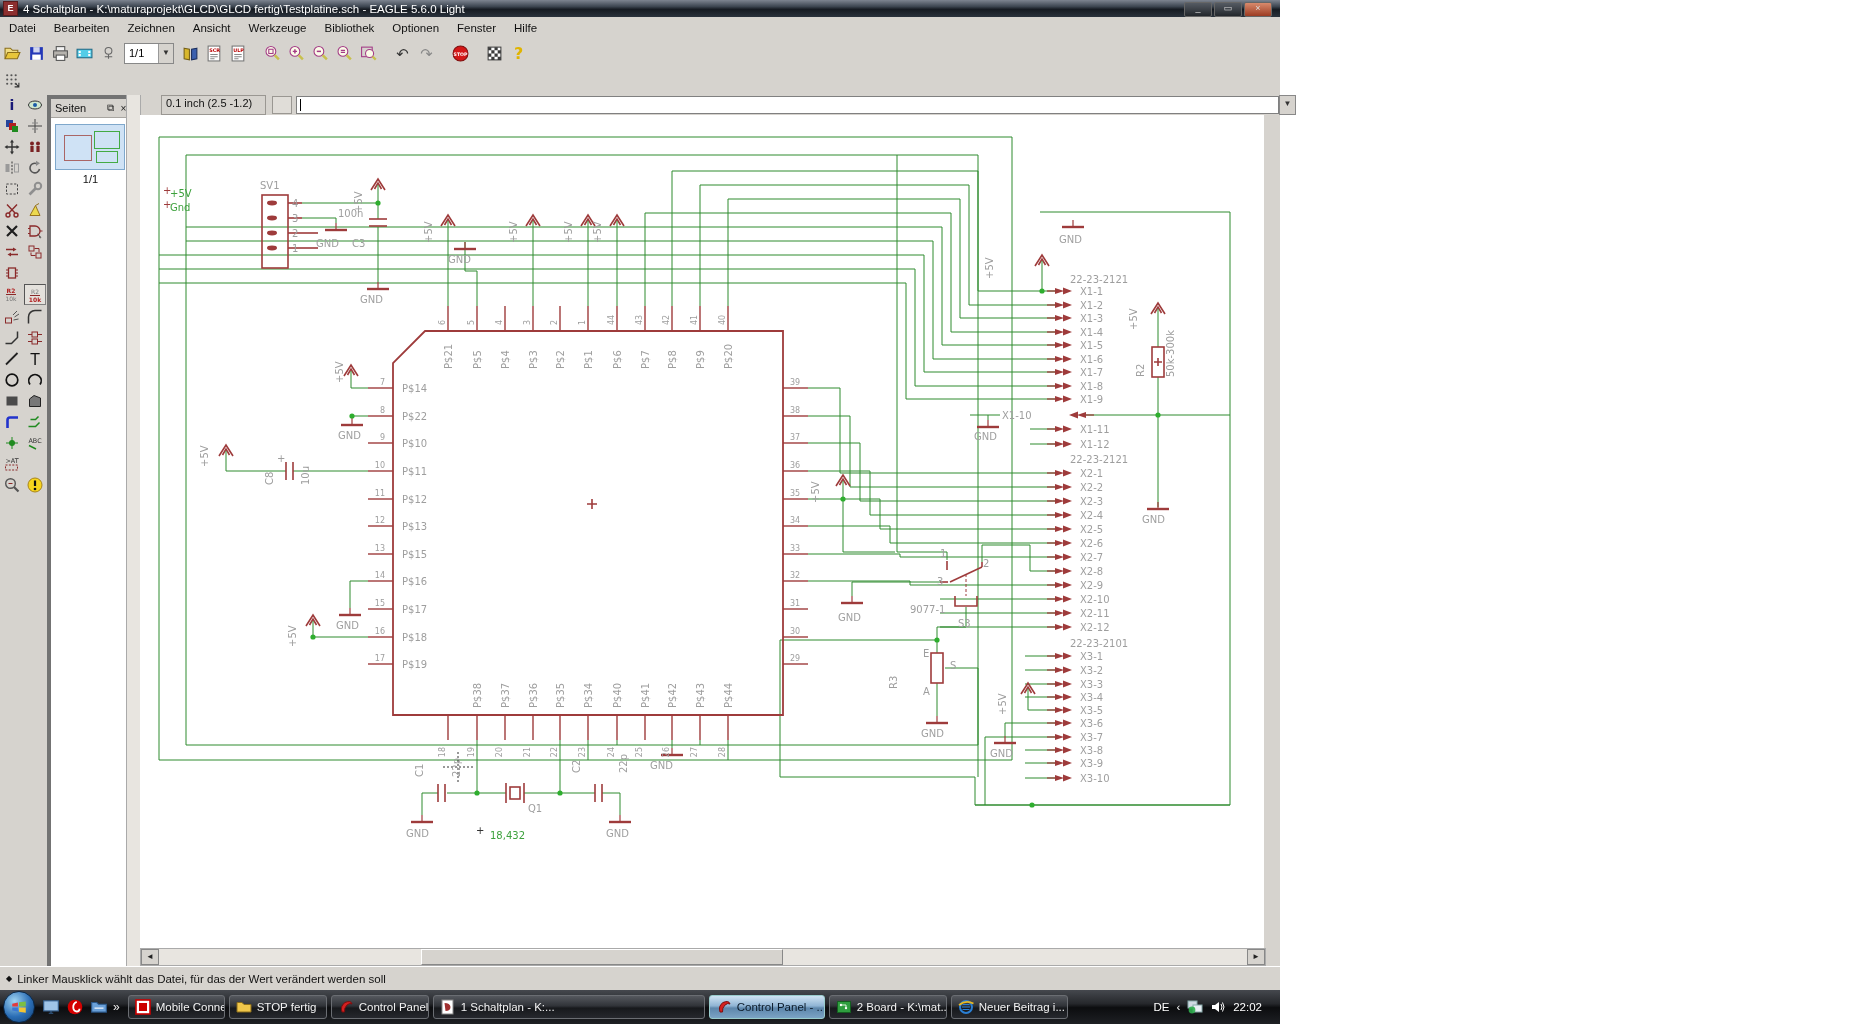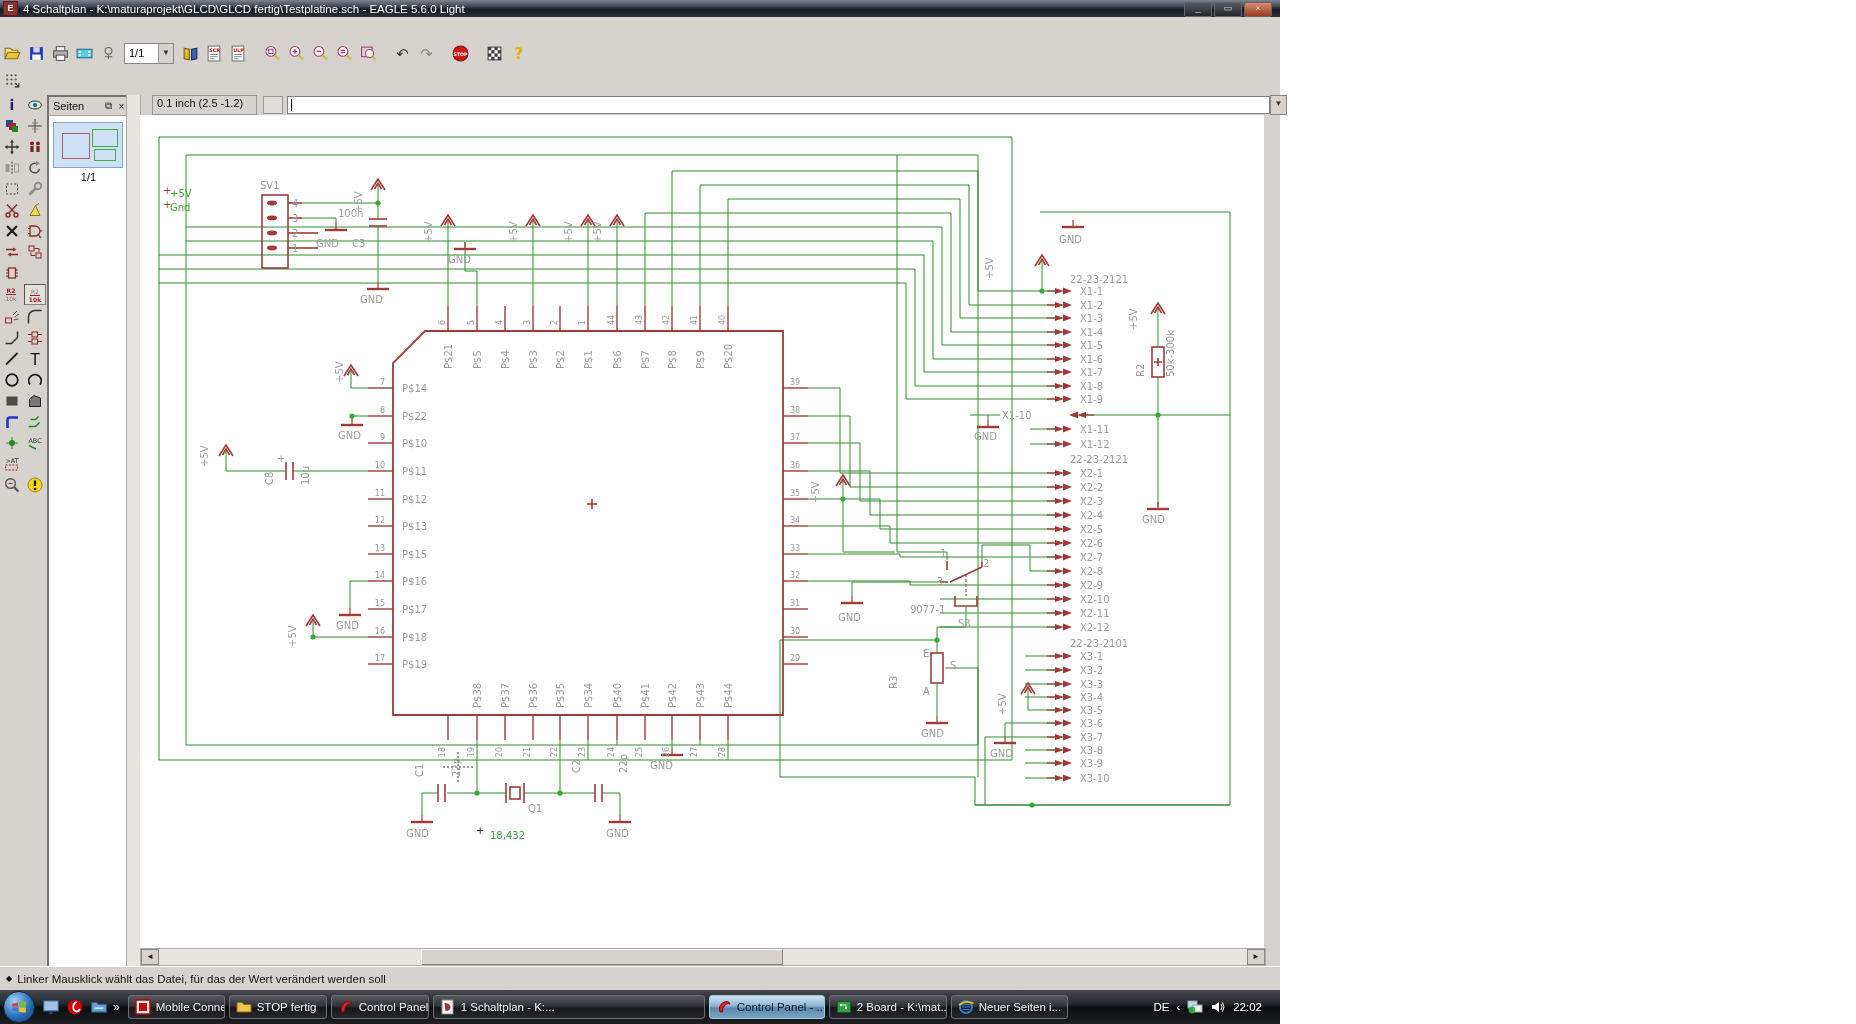--- a/index.html
+++ b/index.html
@@ -32,34 +32,34 @@
     display:flex;align-items:center;}
   
   #palette{position:absolute;left:0;top:93px;width:47px;height:873px;background:#d6d3ce;}
   .prow{display:flex;justify-content:center;gap:3px;margin:2px 0;}
   .pbtn{width:20px;height:19px;display:flex;align-items:center;justify-content:center;}
   .pbtn svg{width:16px;height:16px;}
   .pbtn.pressed{border:1px solid #808080;border-top-color:#555;border-left-color:#555;
     background:#e4e1dc;}
   
   #seiten{position:absolute;left:47px;top:95px;width:79px;height:871px;background:#fff;
-    border:2px solid #737373;}
+    border:4px solid #737373;}
   #seiten-header{height:18px;background:#d6d3ce;border-bottom:1px solid #a8a5a0;display:flex;
     align-items:center;font-size:11px;color:#111;}
   #seiten-header .t{flex:1;padding-left:4px;}
   #seiten-header .hb{width:13px;font-size:10px;color:#222;text-align:center;}
   #thumb{margin:6px 2px 2px 4px;width:68px;height:44px;background:#cfe2f5;border:1px solid #7fa8cc;position:relative;}
   #thumb .mini1{position:absolute;left:8px;top:10px;width:26px;height:24px;border:1px solid #a66;}
   #thumb .mini2{position:absolute;left:38px;top:6px;width:24px;height:16px;border:1px solid #4a4;}
   #thumb .mini3{position:absolute;left:40px;top:26px;width:20px;height:10px;border:1px solid #4a4;}
   #page-label{font-size:11px;text-align:center;margin-top:3px;color:#111;}
   #seiten-scroll{position:absolute;left:126px;top:95px;width:13px;height:871px;background:#e8e5e0;
     border-left:1px solid #aaa;border-right:1px solid #aaa;}
   
-  #cmdbar{position:absolute;left:152px;top:95px;width:1135px;height:20px;background:#d6d3ce;
+  #cmdbar{position:absolute;left:161px;top:95px;width:1135px;height:20px;background:#d6d3ce;
     display:flex;align-items:center;}
   #coord{min-width:95px;height:16px;border:1px solid #9a9792;font-size:11px;padding:1px 4px;background:#d6d3ce;color:#111;}
   #cmdspacer{width:18px;height:16px;border:1px solid #9a9792;margin-left:6px;background:#e0ddd8;}
   #cmdinput{flex:1;height:16px;background:#fff;border:1px solid #808080;margin-left:4px;
     font-size:11px;display:flex;align-items:center;padding-left:3px;position:relative;}
   #caret{width:1px;height:12px;background:#000;}
   #cmddrop{width:15px;height:18px;background:#d6d3ce;border:1px solid #888;font-size:8px;
     line-height:16px;text-align:center;color:#333;}
   
   #canvas{position:absolute;left:140px;top:115px;width:1124px;height:833px;background:#fff;overflow:hidden;}
@@ -102,20 +102,31 @@
   <div id="titlebar">
     <div id="title-icon">E</div>
     <span>4 Schaltplan - K:\maturaprojekt\GLCD\GLCD fertig\Testplatine.sch - EAGLE 5.6.0 Light</span>
     <div class="winbtns">
       <div class="winbtn">_</div>
       <div class="winbtn">▭</div>
       <div class="winbtn close">×</div>
     </div>
   </div>
 
+  <div id="menubar">
+      <div class="menu-item">Datei</div>
+      <div class="menu-item">Bearbeiten</div>
+      <div class="menu-item">Zeichnen</div>
+      <div class="menu-item">Ansicht</div>
+      <div class="menu-item">Werkzeuge</div>
+      <div class="menu-item">Bibliothek</div>
+      <div class="menu-item">Optionen</div>
+      <div class="menu-item">Fenster</div>
+      <div class="menu-item">Hilfe</div>
+    </div>
 
   <div id="toolbar">
       <div class="tbtn">
         <svg viewBox="0 0 16 16" xmlns="http://www.w3.org/2000/svg">
           <path d="M1 13 V3 H6 L8 5 H13 V7" fill="#f0dc82" stroke="#8a6d1a"></path>
           <path d="M1 13 L3.5 7 H15 L12.5 13 Z" fill="#e8c53a" stroke="#8a6d1a"></path>
         </svg>
       </div>
       <div class="tbtn">
         <svg viewBox="0 0 16 16" xmlns="http://www.w3.org/2000/svg">
@@ -1081,21 +1092,21 @@
               <path d="M5 6 H10 V9" stroke="#d8f0d8" fill="none"></path>
             </svg></span>
           <span>2 Board - K:\mat...</span>
         </div>
         <div class="taskbtn" style="width: 117px;">
           <span class="ticon"><svg viewBox="0 0 16 16" xmlns="http://www.w3.org/2000/svg">
               <circle cx="8" cy="8" r="6" fill="none" stroke="#2a7fd4" stroke-width="2"></circle>
               <path d="M4 8 H12 M4.5 5.5 H11.5 M4.5 10.5 H11.5" stroke="#2a7fd4"></path>
               <path d="M1 6 Q8 0.5 15.5 4.5" stroke="#e8b820" fill="none" stroke-width="1.6"></path>
             </svg></span>
-          <span>Neuer Seiten i...</span>
+          <span>Neuer Beitrag i...</span>
         </div>
       </div>
     <div id="tray">
       <span>DE</span>
       <span>‹</span>
       <svg viewBox="0 0 16 16">
         <rect x="1" y="2" width="9" height="7" fill="#cfd8e2" stroke="#8aa"></rect>
           <rect x="6" y="6" width="9" height="7" fill="#e8eef4" stroke="#8aa"></rect>
         <circle cx="5" cy="11" r="3.4" fill="#2fae4e" opacity="0.9"></circle>
       </svg>

